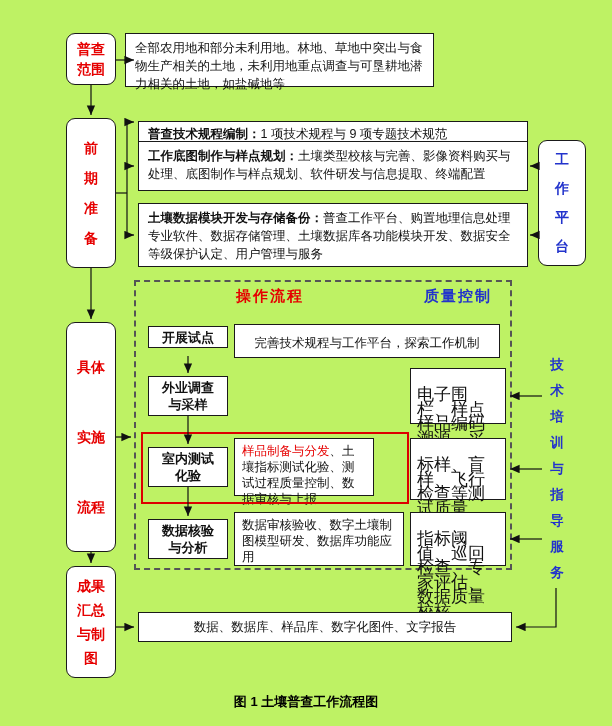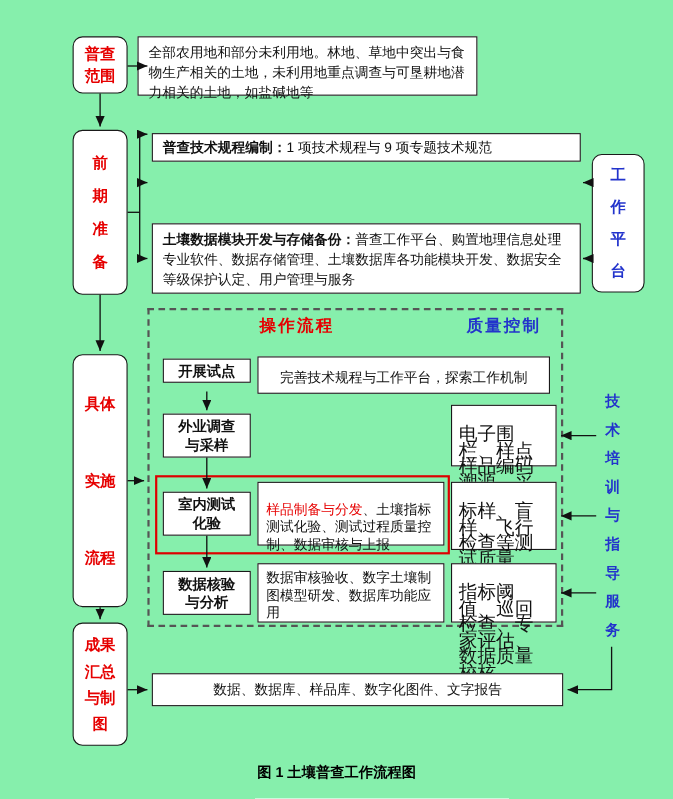--- a/index.html
+++ b/index.html
@@ -1,18 +1,18 @@
 <!DOCTYPE html>
 <html><head>
 <meta charset="utf-8">
 <style>
   * { margin:0; padding:0; box-sizing:border-box; }
   html,body { background:#fff; }
   body { font-family:"Liberation Sans","DejaVu Sans",sans-serif; color:#111; }
-  .canvas { position:relative; width:612px; height:726px; background:#86efac; overflow:hidden; }
+  .canvas { position:relative; width:612px; height:726px; background:#bef264; overflow:hidden; }
   .box { position:absolute; border:1px solid #1a1a1a; background:#fff; }
   .rounded { border-radius:9px; }
   .stage { display:flex; align-items:center; justify-content:center; color:#e60000; font-weight:700; font-size:14px; }
   .stage .inner { display:block; text-align:center; word-break:break-all; }
   .content { font-size:12.5px; line-height:17px; padding:5px 9px; word-break:break-all; text-align:left; }
   .oneline { display:flex; align-items:center; }
   .centered { display:flex; align-items:flex-end; justify-content:center; text-align:center; }
   .lead { font-weight:700; }
   .rowlabel { font-weight:700; font-size:13px; display:flex; align-items:center; justify-content:center; text-align:center; word-break:break-all; padding:2px 9px; line-height:17px; }
   .qcbox { font-size:17px; line-height:14.5px; padding:19px 6px; word-break:break-all; }
@@ -44,20 +44,23 @@
     <span class="inner" style="width:32px;line-height:24px;">成果汇总与制图</span>
   </div>
 
   <div class="box content" style="left:125px;top:33px;width:309px;height:54px;line-height:18px;">
     <span>全部农用地和部分未利用地。林地、草地中突出与食物生产相关的土地，未利用地重点调查与可垦耕地潜力相关的土地，如盐碱地等</span>
   </div>
 
   <div class="box content oneline" style="left:138px;top:121px;width:390px;height:26px;padding:0 9px;">
     <span><span class="lead">普查技术规程编制：</span><span>1 项技术规程与 9 项专题技术规范</span></span>
   </div>
+  <div class="box content" style="left:138px;top:141px;width:390px;height:50px;line-height:18px;">
+    <span class="lead">工作底图制作与样点规划：</span><span>土壤类型校核与完善、影像资料购买与处理、底图制作与样点规划、软件研发与信息提取、终端配置</span>
+  </div>
   <div class="box content" style="left:138px;top:203px;width:390px;height:64px;line-height:18px;">
     <span class="lead">土壤数据模块开发与存储备份：</span><span>普查工作平台、购置地理信息处理专业软件、数据存储管理、土壤数据库各功能模块开发、数据安全等级保护认定、用户管理与服务</span>
   </div>
 
   <div class="box rounded stage" style="left:538px;top:140px;width:48px;height:126px;">
     <span class="inner blue" style="width:16px;line-height:29px;">工作平台</span>
   </div>
 
   <div class="dashedbox" style="left:134px;top:280px;width:378px;height:290px;"></div>
   <div class="hdr red" style="left:200px;top:287px;width:140px;">操作流程</div>
@@ -65,21 +68,21 @@
 
   <div class="box rowlabel" style="left:148px;top:326px;width:80px;height:22px;">开展试点</div>
   <div class="box content centered" style="left:234px;top:324px;width:266px;height:34px;">
     <span>完善技术规程与工作平台，探索工作机制</span>
   </div>
 
   <div class="box rowlabel" style="left:148px;top:376px;width:80px;height:40px;">外业调查与采样</div>
   <div class="box qcbox" style="left:410px;top:368px;width:96px;height:56px;">电子围栏、样点样品编码溯源、采样质量抽检</div>
 
   <div class="box rowlabel" style="left:148px;top:447px;width:80px;height:40px;">室内测试化验</div>
-  <div class="box content" style="left:234px;top:438px;width:170px;height:58px;padding:16px 7px;line-height:16px;">
+  <div class="box content" style="left:234px;top:438px;width:140px;height:58px;padding:4px 7px;line-height:16px;">
     <span class="red">样品制备与分发</span><span>、土壤指标测试化验、测试过程质量控制、数据审核与上报</span>
   </div>
   <div class="box qcbox" style="left:410px;top:438px;width:96px;height:62px;">标样、盲样、飞行检查等测试质量控；测试质量抽检</div>
   <div class="highlight" style="left:141px;top:432px;width:268px;height:72px;"></div>
 
   <div class="box rowlabel" style="left:148px;top:519px;width:80px;height:40px;">数据核验与分析</div>
   <div class="box content" style="left:234px;top:512px;width:170px;height:54px;padding:4px 7px;line-height:16px;">
     <span>数据审核验收、数字土壤制图模型研发、数据库功能应用</span>
   </div>
   <div class="box qcbox" style="left:410px;top:512px;width:96px;height:54px;">指标阈值、巡回检查、专家评估、数据质量校核</div>

